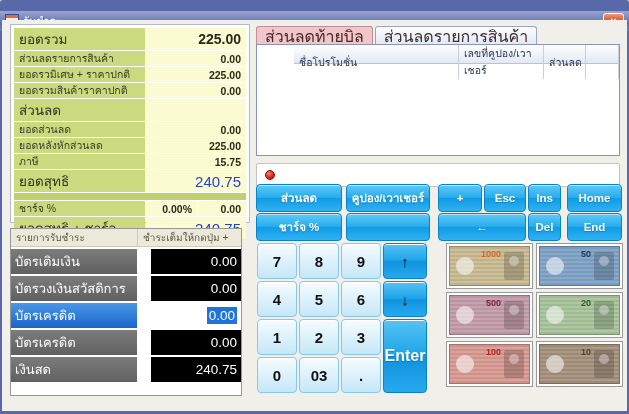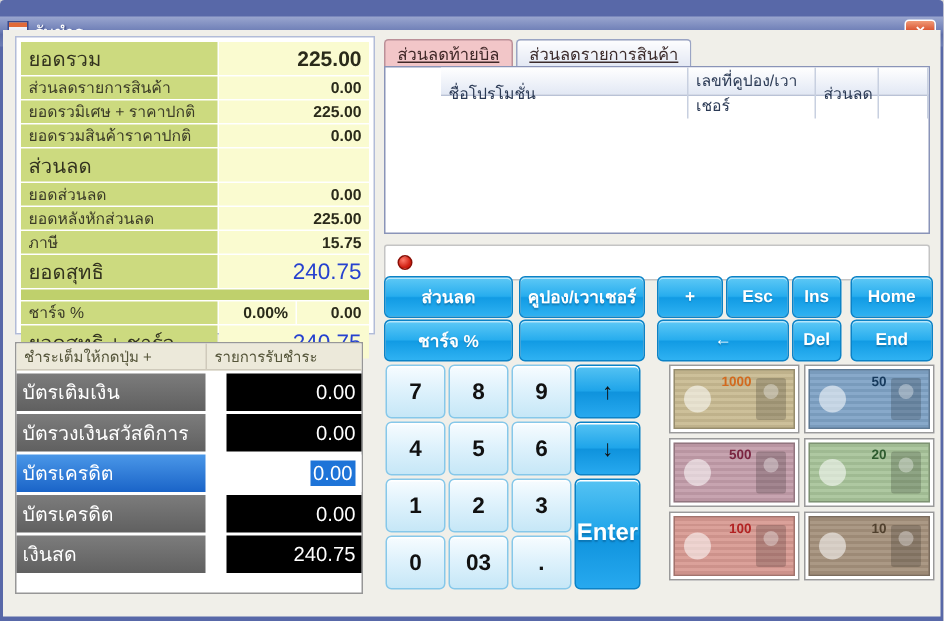--- a/index.html
+++ b/index.html
@@ -36,22 +36,22 @@
   .phead div:last-child{border-left:1px solid #cfcabb;}
   .prow{display:grid;grid-template-columns:126px 1fr;gap:14px;margin-top:2px;cursor:pointer;}
   .pl{background:linear-gradient(#7c7c7c,#606060);color:#fff;font-size:13px;display:flex;align-items:center;padding-left:4px;height:25px;}
   .pv{background:#000;color:#fff;font-size:13.5px;display:flex;align-items:center;justify-content:flex-end;padding-right:4px;height:25px;}
   .prow.selected .pl{background:linear-gradient(#4a97e8,#1a64c8);}
   .prow.selected .pv{background:#fff;}
   .prow.selected .pv .selval{background:var(--selected-row,#1e74d8);color:#fff;padding:1px 2px;font-size:13.5px;}
 
   
   .tabs{position:absolute;left:254px;top:6px;height:18px;display:flex;gap:2px;}
-  .tab{height:18px;display:flex;align-items:center;padding:0 8px;font-size:11px;color:#3c2c2c;
-    border:1px solid #9aa4c4;border-bottom:none;border-radius:3px 3px 0 0;background:linear-gradient(#fdfdfe,#e2e7f3);cursor:pointer;text-decoration:underline;}
+  .tab{height:18px;display:flex;align-items:center;padding:0 8px;font-size:16px;color:#3c2c2c;
+    border:1px solid #9aa4c4;border-bottom:none;border-radius:3px 3px 0 0;background:linear-gradient(#fdfdfe,#e2e7f3);cursor:pointer;}
   .tab.active{background:var(--tab-active-bg,#f2c6c8);border-color:#bb9098;color:#402828;}
   .promolist{position:absolute;left:254px;top:24px;width:364px;height:112px;background:#fff;border:1px solid #8a94b8;box-sizing:border-box;padding-left:37px;}
   .lhead{display:grid;grid-template-columns:165px 85px 42px 1fr;height:18px;border-bottom:1px solid #b9c2d6;
     background:linear-gradient(#ffffff,#e2e8f4);}
   .lhead div{font-size:10.5px;color:#2b3a55;display:flex;align-items:center;padding-left:5px;border-right:1px solid #c8d0e0;}
 
   
   .scanbar{position:absolute;left:254px;top:143px;width:364px;height:24px;background:#fff;border:1px solid #c4c4c4;border-radius:2px;box-sizing:border-box;display:flex;align-items:center;}
   .reddot{width:8px;height:8px;border-radius:50%;margin-left:8px;background:radial-gradient(circle at 35% 30%,#ff7a6a,var(--status-dot,#cf1d10) 65%);border:1px solid #8a0f06;}
 
@@ -133,22 +133,22 @@
         <div class="sv">0.00</div>
       </div>
       <div class="srow big">
         <div class="sl">ยอดสุทธิ + ชาร์จ</div>
         <div class="sv accent">240.75</div>
       </div>
     </div>
 
     <div class="payments">
       <div class="phead">
+        <div>รายการรับชำระ</div>
         <div>ชำระเต็มให้กดปุ่ม +</div>
-        <div>รายการรับชำระ</div>
       </div>
       <div class="prow">
         <div class="pl">บัตรเติมเงิน</div>
         <div class="pv">0.00</div>
       </div>
       <div class="prow">
         <div class="pl">บัตรวงเงินสวัสดิการ</div>
         <div class="pv">0.00</div>
       </div>
       <div class="prow selected">

